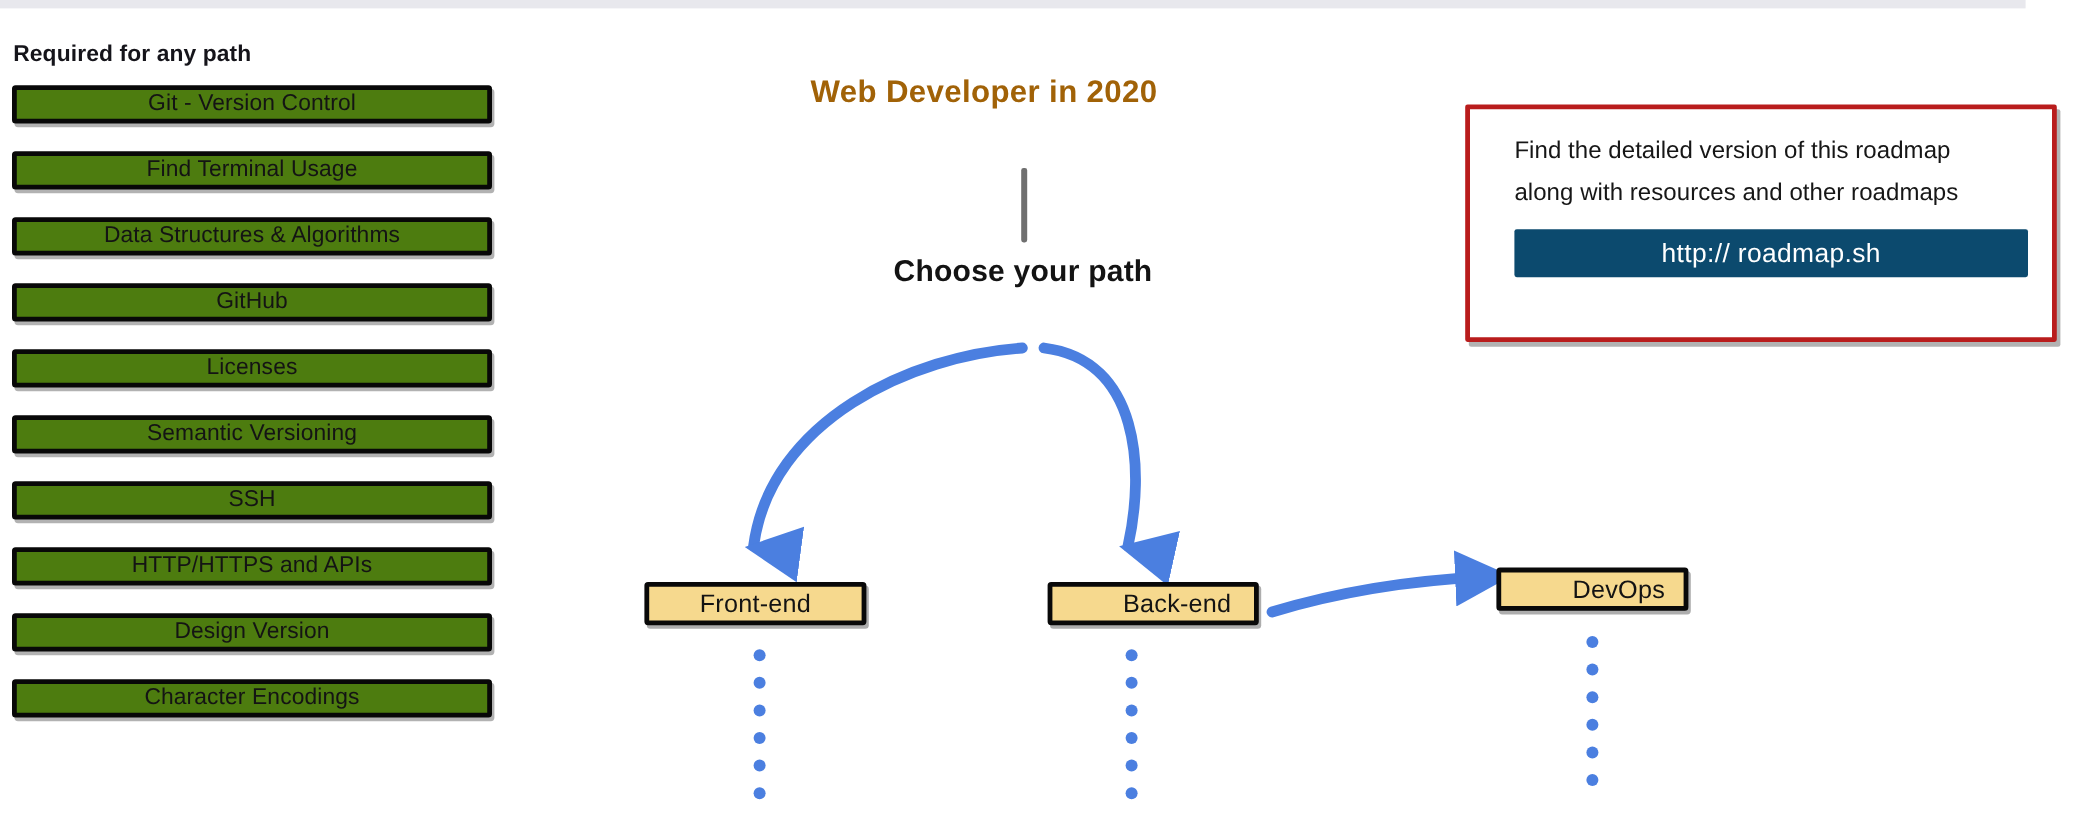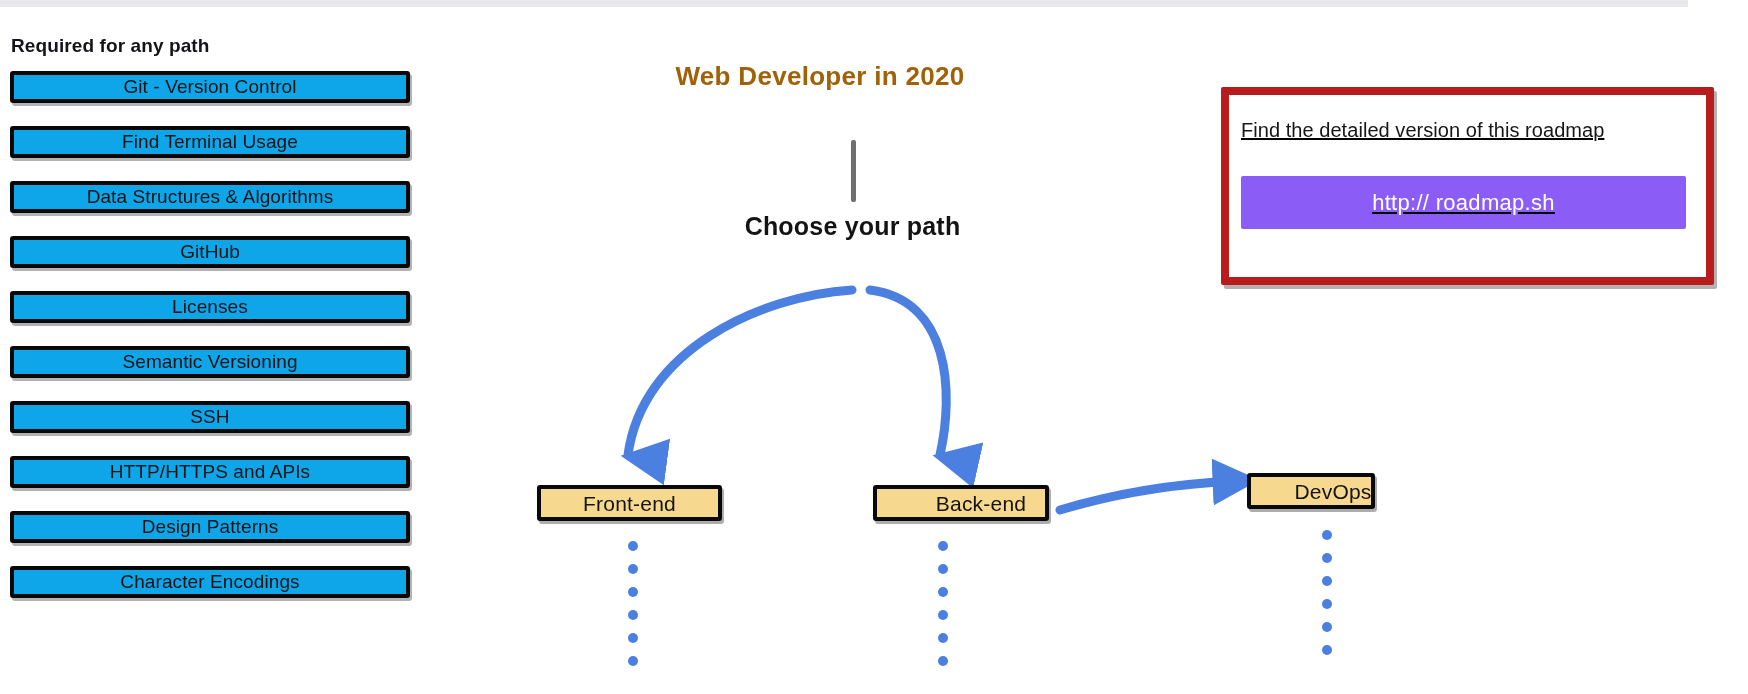--- a/index.html
+++ b/index.html
@@ -43,21 +43,21 @@
     color: #15141a;
     letter-spacing: 0.1px;
     margin: 0 0 14px 1px;
     line-height: 1.1;
   }
   .req-box {
     position: relative;
     width: 400px;
     height: 32px;
     margin-bottom: 23px;
-    background: #0ea5e9;
+    background: #4d7c0f;
     border: 4px solid #080808;
     border-radius: 3px;
     box-sizing: border-box;
     display: flex;
     align-items: center;
     justify-content: center;
     box-shadow: 2px 3px 0 rgba(0,0,0,0.30);
   }
   .req-box-label {
     font-size: 19px;
@@ -133,21 +133,21 @@
   }
   .path-box-label {
     font-size: 21px;
     color: #131313;
     letter-spacing: 0.2px;
     white-space: nowrap;
     line-height: 1;
   }
   #path-box-frontend { left: 537px; top: 485px; width: 185px; }
   #path-box-backend  { left: 873px; top: 485px; width: 176px; padding-left: 40px; }
-  #path-box-devops   { left: 1247px; top: 473px; width: 128px; padding-left: 44px; }
+  #path-box-devops   { left: 1247px; top: 473px; width: 160px; padding-left: 44px; }
 
   .dot-trail {
     position: absolute;
     width: 10px;
     display: flex;
     flex-direction: column;
     align-items: center;
     gap: 13px;
   }
   .dot-trail span {
@@ -162,38 +162,37 @@
   #dots-devops   { left: 1322px; top: 530px; }
 
   
   #info-card {
     position: absolute;
     left: 1221px;
     top: 87px;
     width: 493px;
     height: 198px;
     background: #ffffff;
-    border: 8px solid #b91c1c;
+    border: 4px solid #b91c1c;
     border-radius: 2px;
     box-sizing: border-box;
-    padding: 18px 20px 0 12px;
+    padding: 18px 20px 0 37px;
     box-shadow: 3px 4px 0 rgba(0,0,0,0.30);
-    text-decoration: underline;
   }
   #info-card-text {
     font-size: 20px;
     color: #161616;
     line-height: 1.75;
     letter-spacing: 0.05px;
     text-align: left;
   }
   #roadmap-link-button {
-    margin-top: 28px;
-    height: 53px;
-    background: #8b5cf6;
+    margin-top: 12px;
+    height: 40px;
+    background: #0c4a6e;
     border-radius: 2px;
     display: flex;
     align-items: center;
     justify-content: center;
     cursor: pointer;
   }
   #roadmap-link-label {
     font-size: 22px;
     color: #ffffff;
     letter-spacing: 0.3px;
@@ -228,21 +227,21 @@
         <div class="req-box">
           <span class="req-box-label">Semantic Versioning</span>
         </div>
         <div class="req-box">
           <span class="req-box-label">SSH</span>
         </div>
         <div class="req-box">
           <span class="req-box-label">HTTP/HTTPS and APIs</span>
         </div>
         <div class="req-box">
-          <span class="req-box-label">Design Patterns</span>
+          <span class="req-box-label">Design Version</span>
         </div>
         <div class="req-box">
           <span class="req-box-label">Character Encodings</span>
         </div>
       </div>
   </div>
 
   <div id="center-stage">
 
     <div id="roadmap-title">Web Developer in 2020</div>
@@ -303,19 +302,20 @@
       <span></span>
       <span></span>
       <span></span>
       <span></span>
       <span></span>
     </div>
 
   <div id="info-card">
     <div id="info-card-text">
       <div>Find the detailed version of this roadmap</div>
+      <div>along with resources and other roadmaps</div>
     </div>
     <div id="roadmap-link-button">
       <span id="roadmap-link-label">http:// roadmap.sh</span>
     </div>
   </div>
 
 </div>
 
 </body></html>

